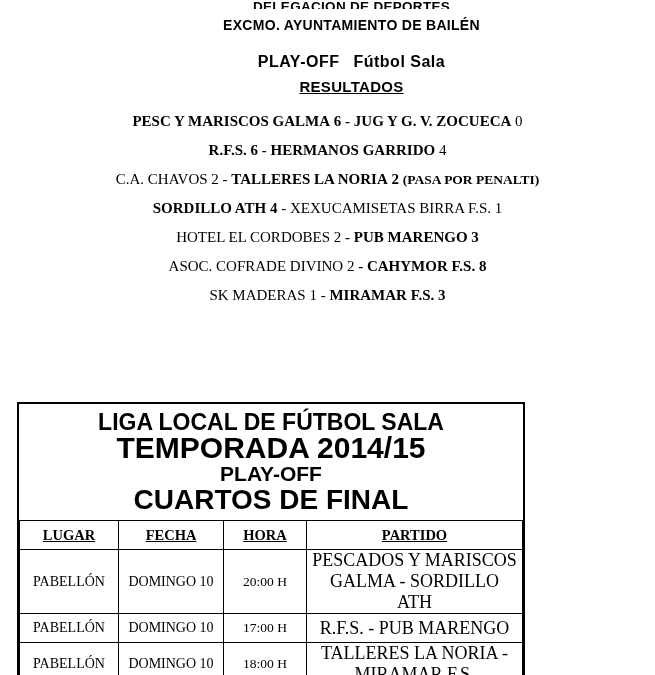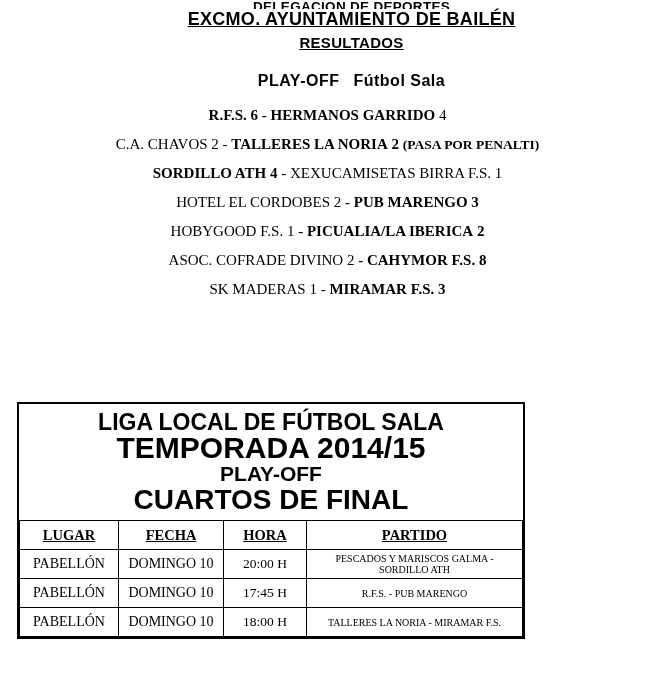--- a/index.html
+++ b/index.html
@@ -31,24 +31,23 @@
     padding-left: 48px;
   }
   .hdr-clipped {
     font-size: 13.5px;
     line-height: 13px;
     height: 9px;
     overflow: hidden;
     margin-top: 0px;
   }
   .hdr-2 {
-    font-size: 18px;
+    font-size: 14px;
     line-height: 17px;
-    margin-top: 2px;
-    text-decoration: underline;
+    margin-top: 8px;
   }
   .hdr-3 {
     font-size: 15px;
     line-height: 20px;
     margin-top: 5px;
     text-decoration: underline;
   }
   .hdr-4 {
     font-size: 16px;
     line-height: 20px;
@@ -146,38 +145,45 @@
     font-size: 14.5px;
   }
   table.fx tr.head td span {
     text-decoration: underline;
   }
   table.fx td.c1 { width: 90px; }
   table.fx td.c2 { width: 96px; }
   table.fx td.c3 { width: 74px; }
   table.fx td.c4 { }
   table.fx tr.head td.c4 { border-left: 1px solid #000; margin-left: 40px; }
-  table.fx td.partido { font-size: 10px; }
+  table.fx td.partido { font-size: 18px; }
   table.fx td.hora { font-size: 13.5px; }
 </style>
 </head>
 <body>
 
 <div class="page">
 
   <div class="hdr-line hdr-clipped">DELEGACION DE DEPORTES</div>
   <div class="hdr-line hdr-2">EXCMO. AYUNTAMIENTO DE BAILÉN</div>
-  <div class="hdr-line hdr-3">RESULTADOS</div>
   <div class="hdr-line hdr-4">
     <span>PLAY-OFF</span><span class="sp"></span><span>Fútbol Sala</span>
   </div>
+  <div class="hdr-line hdr-3">RESULTADOS</div>
 
 
   <div class="results">
 
+    <div class="result">
+      <span class="bold">PESC Y MARISCOS GALMA</span>
+      <span class="bold">6</span>
+      <span class="bold">-</span>
+      <span class="bold">JUG Y G. V. ZOCUECA</span>
+      <span class="reg">0</span>
+    </div>
 
     <div class="result">
       <span class="bold">R.F.S.</span>
       <span class="bold">6</span>
       <span class="bold">-</span>
       <span class="bold">HERMANOS GARRIDO</span>
       <span class="reg">4</span>
     </div>
 
     <div class="result">
@@ -198,27 +204,20 @@
     </div>
 
     <div class="result">
       <span class="reg">HOTEL EL CORDOBES</span>
       <span class="reg">2</span>
       <span class="bold">-</span>
       <span class="bold">PUB MARENGO</span>
       <span class="bold">3</span>
     </div>
 
-    <div class="result">
-      <span class="reg">HOBYGOOD F.S.</span>
-      <span class="reg">1</span>
-      <span class="bold">-</span>
-      <span class="bold">PICUALIA/LA IBERICA</span>
-      <span class="bold">2</span>
-    </div>
 
     <div class="result">
       <span class="reg">ASOC. COFRADE DIVINO</span>
       <span class="reg">2</span>
       <span class="bold">-</span>
       <span class="bold">CAHYMOR F.S.</span>
       <span class="bold">8</span>
     </div>
 
     <div class="result">
@@ -249,21 +248,21 @@
       </tr>
       <tr>
         <td class="c1">PABELLÓN</td>
         <td class="c2">DOMINGO 10</td>
         <td class="c3 hora">20:00 H</td>
         <td class="c4 partido">PESCADOS Y MARISCOS GALMA  -  SORDILLO ATH</td>
       </tr>
       <tr>
         <td class="c1">PABELLÓN</td>
         <td class="c2">DOMINGO 10</td>
-        <td class="c3 hora">17:45 H</td>
+        <td class="c3 hora">17:00 H</td>
         <td class="c4 partido">R.F.S.  -  PUB MARENGO</td>
       </tr>
       <tr>
         <td class="c1">PABELLÓN</td>
         <td class="c2">DOMINGO 10</td>
         <td class="c3 hora">18:00 H</td>
         <td class="c4 partido">TALLERES LA NORIA  -  MIRAMAR F.S.</td>
       </tr>
     </tbody>
       </table>

